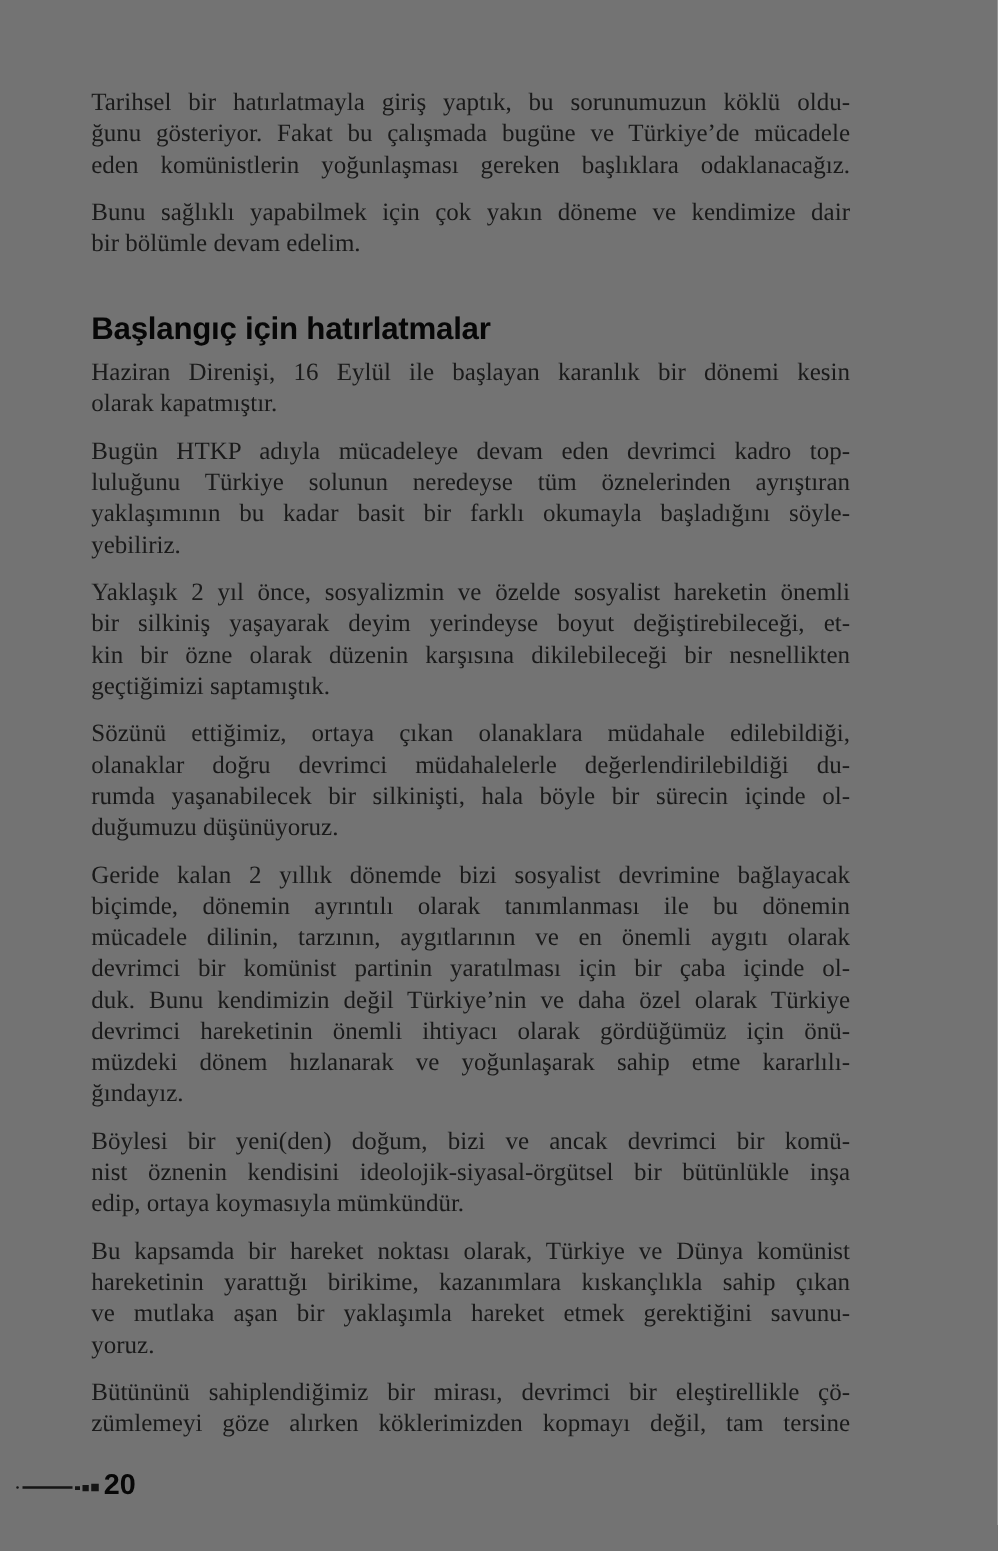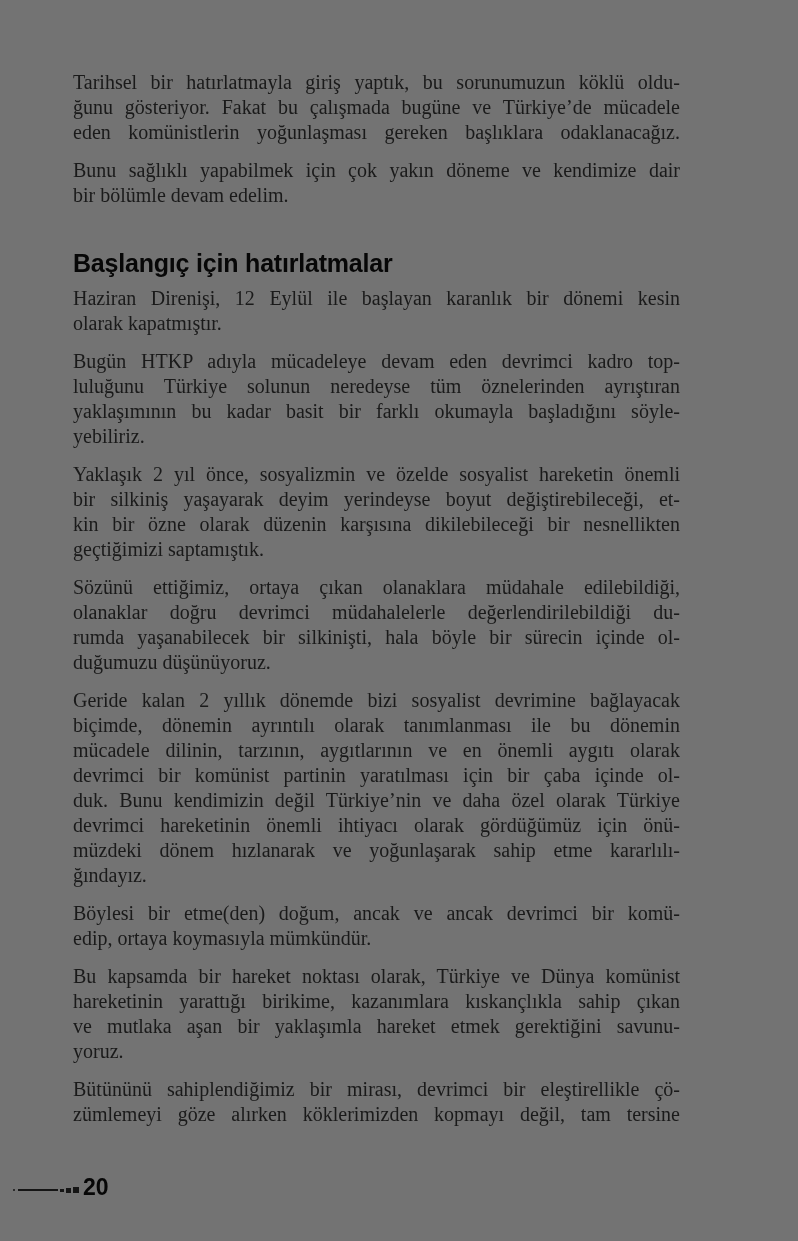--- a/index.html
+++ b/index.html
@@ -81,21 +81,21 @@
     </p>
 
     <p class="para">
       <span class="jline">Bunu sağlıklı yapabilmek için çok yakın döneme ve kendimize dair</span>
       <span class="jline endline">bir bölümle devam edelim.</span>
     </p>
 
     <h1 class="heading">Başlangıç için hatırlatmalar</h1>
 
     <p class="para">
-      <span class="jline">Haziran Direnişi, 12 Eylül ile başlayan karanlık bir dönemi kesin</span>
+      <span class="jline">Haziran Direnişi, 16 Eylül ile başlayan karanlık bir dönemi kesin</span>
       <span class="jline endline">olarak kapatmıştır.</span>
     </p>
 
     <p class="para">
       <span class="jline">Bugün HTKP adıyla mücadeleye devam eden devrimci kadro top-</span>
       <span class="jline">luluğunu Türkiye solunun neredeyse tüm öznelerinden ayrıştıran</span>
       <span class="jline">yaklaşımının bu kadar basit bir farklı okumayla başladığını söyle-</span>
       <span class="jline endline">yebiliriz.</span>
     </p>
 
@@ -118,21 +118,22 @@
       <span class="jline">biçimde, dönemin ayrıntılı olarak tanımlanması ile bu dönemin</span>
       <span class="jline">mücadele dilinin, tarzının, aygıtlarının ve en önemli aygıtı olarak</span>
       <span class="jline">devrimci bir komünist partinin yaratılması için bir çaba içinde ol-</span>
       <span class="jline">duk. Bunu kendimizin değil Türkiye’nin ve daha özel olarak Türkiye</span>
       <span class="jline">devrimci hareketinin önemli ihtiyacı olarak gördüğümüz için önü-</span>
       <span class="jline">müzdeki dönem hızlanarak ve yoğunlaşarak sahip etme kararlılı-</span>
       <span class="jline endline">ğındayız.</span>
     </p>
 
     <p class="para">
-      <span class="jline">Böylesi bir etme(den) doğum, ancak ve ancak devrimci bir komü-</span>
+      <span class="jline">Böylesi bir yeni(den) doğum, bizi ve ancak devrimci bir komü-</span>
+      <span class="jline">nist öznenin kendisini ideolojik-siyasal-örgütsel bir bütünlükle inşa</span>
       <span class="jline endline">edip, ortaya koymasıyla mümkündür.</span>
     </p>
 
     <p class="para">
       <span class="jline">Bu kapsamda bir hareket noktası olarak, Türkiye ve Dünya komünist</span>
       <span class="jline">hareketinin yarattığı birikime, kazanımlara kıskançlıkla sahip çıkan</span>
       <span class="jline">ve mutlaka aşan bir yaklaşımla hareket etmek gerektiğini savunu-</span>
       <span class="jline endline">yoruz.</span>
     </p>
 

